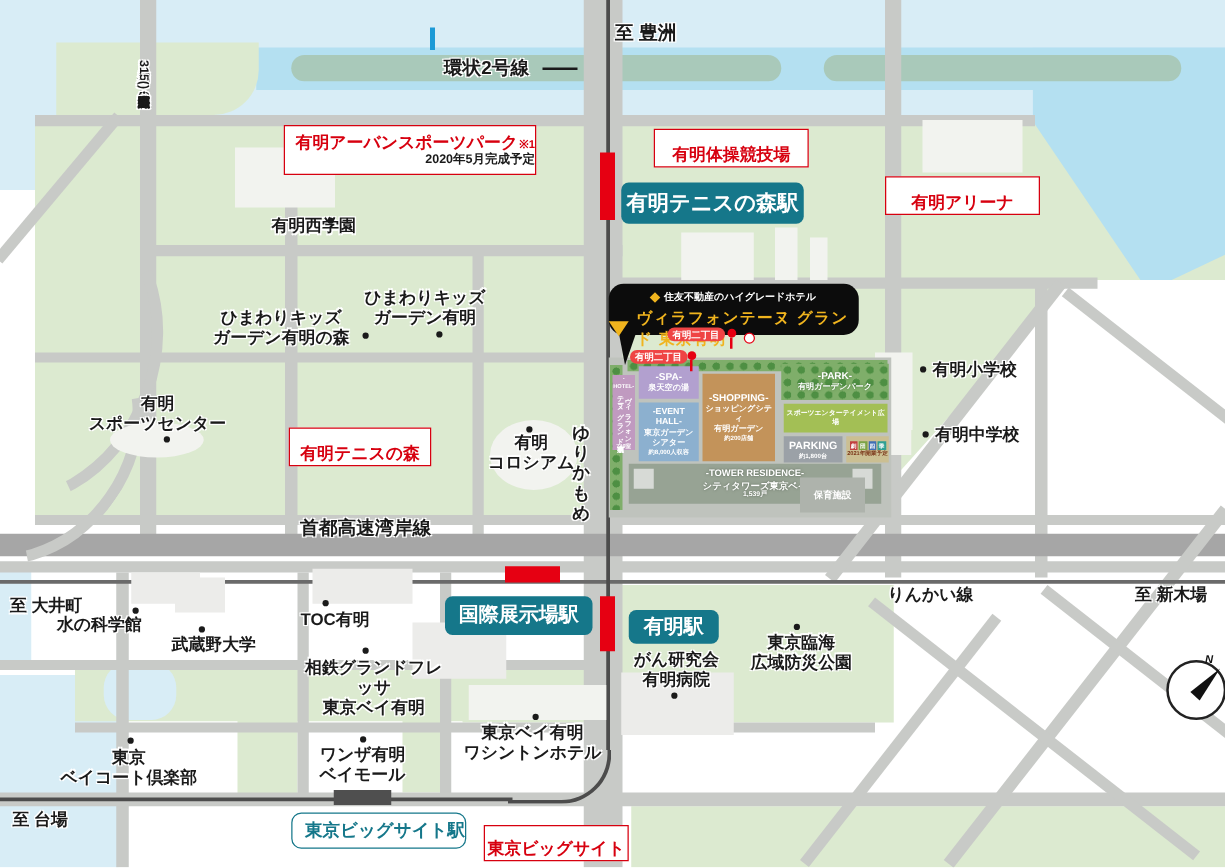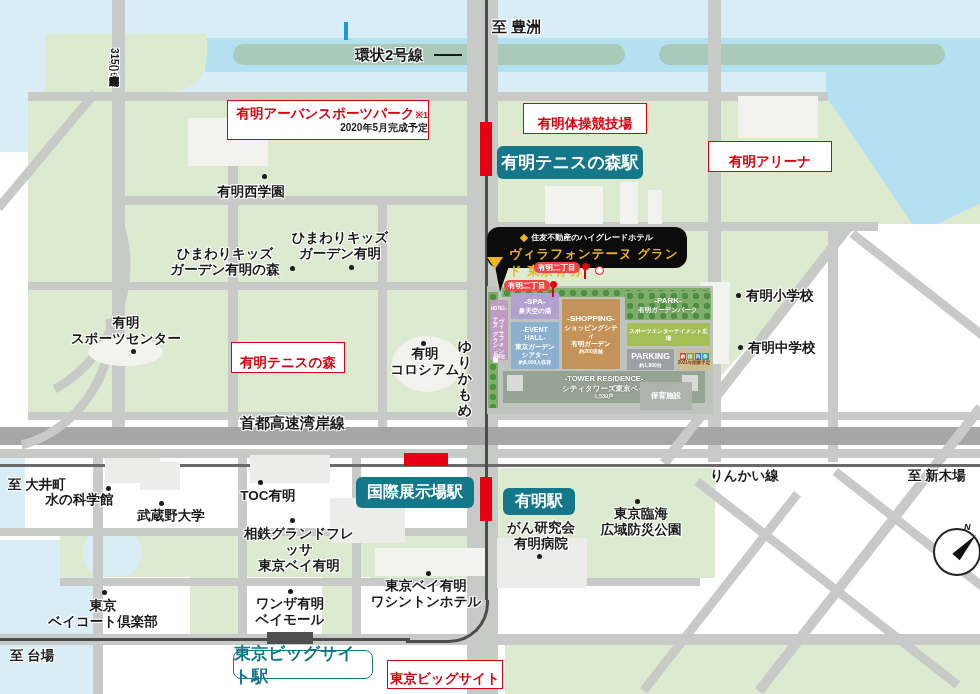--- a/index.html
+++ b/index.html
@@ -241,21 +241,21 @@
 
   <div class="station" style="left:497px;top:146px;width:146px;height:33px;font-size:17px;">
     <span>有明テニスの森駅</span>
   </div>
   <div class="station" style="left:356px;top:477px;width:118px;height:31px;font-size:16px;">
     <span>国際展示場駅</span>
   </div>
   <div class="station" style="left:503px;top:488px;width:72px;height:27px;font-size:16px;align-items:center;">
     <span>有明駅</span>
   </div>
-  <div class="station-outline" style="left:233px;top:650px;width:138px;height:27px;font-size:17px;">
+  <div class="station-outline" style="left:233px;top:650px;width:138px;height:27px;font-size:14px;justify-content:flex-end;">
     <span>東京ビッグサイト駅</span>
   </div>
 
   <div class="redbox" style="left:227px;top:100px;width:200px;height:38px;flex-direction:column;line-height:1.2;">
     <span><span>有明アーバンスポーツパーク</span><span class="note">※1</span></span>
     <span class="sub">2020年5月完成予定</span>
   </div>
   <div class="redbox" style="left:523px;top:103px;width:122px;height:29px;">
     <span>有明体操競技場</span>
   </div>
@@ -274,21 +274,21 @@
   <div class="lbl" style="left:908px;top:468px;">至 新木場</div>
   <div class="lbl" style="left:10px;top:648px;">至 台場</div>
 
   <div class="lbl s15" style="left:355px;top:46px;">環状2号線</div>
   <div class="dash" style="left:434px;top:54px;width:28px;"></div>
   <div class="lbl vert" style="left:108px;top:48px;font-size:10px;">補助315号線(豊洲・有明連絡道路)</div>
   <div class="lbl vert" style="left:457px;top:330px;font-size:14px;">ゆりかもめ</div>
   <div class="lbl s15" style="left:240px;top:414px;">首都高速湾岸線</div>
   <div class="lbl" style="left:710px;top:468px;">りんかい線</div>
 
-  <div class="lbl" style="left:196px;top:184px;width:110px;">有明西学園</div>
+  <div class="lbl" style="left:196px;top:173px;width:110px;">有明西学園</div>
   <div class="dot" style="left:262px;top:174px;"></div>
   <div class="lbl" style="left:160px;top:246px;width:130px;">ひまわりキッズ
 ガーデン有明の森</div>
   <div class="dot" style="left:290px;top:266px;"></div>
   <div class="lbl" style="left:285px;top:230px;width:110px;">ひまわりキッズ
 ガーデン有明</div>
   <div class="dot" style="left:349px;top:265px;"></div>
   <div class="lbl" style="left:70px;top:315px;width:112px;">有明
 スポーツセンター</div>
   <div class="dot" style="left:131px;top:349px;"></div>

